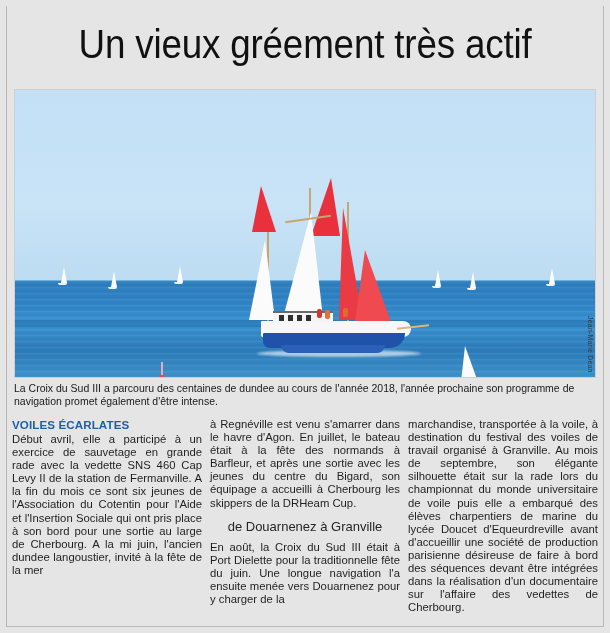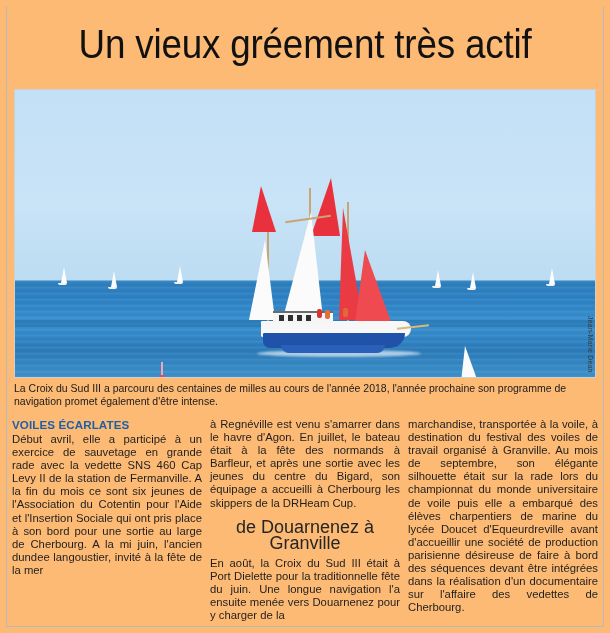--- a/index.html
+++ b/index.html
@@ -10,21 +10,21 @@
     background: #ffffff;
     font-family: "Liberation Sans", sans-serif;
     overflow: hidden;
   }
 
   
   #page {
     position: relative;
     width: 610px;
     height: 633px;
-    background: #fdba74;
+    background: #e5e5e5;
   }
   .frame-line {
     position: absolute;
     background: #b9b9b9;
   }
   .frame-left   { left: 6px;  top: 6px;  width: 1px;  height: 621px; }
   .frame-right  { left: 603px; top: 6px; width: 1px;  height: 621px; }
   .frame-bottom { left: 6px;  top: 626px; width: 598px; height: 1px; }
 
   
@@ -310,21 +310,21 @@
     font-weight: bold;
     color: #1d5fa8;
     font-size: 11.6px;
     line-height: 14px;
     letter-spacing: 0.1px;
     margin-bottom: 1px;
     text-align: left;
   }
   .subhead-center {
     text-align: center;
-    font-size: 18px;
+    font-size: 13px;
     line-height: 16px;
     color: #252525;
     font-weight: 400;
     margin: 9px 0 6px 0;
   }
   .para { margin: 0; text-align: justify; }
   .para.indent { text-indent: 5px; }
 </style>
 </head>
 <body>
@@ -394,21 +394,21 @@
       <div class="deck-window" style="left:59px;"></div>
       <div class="crew" style="left:70px; top:131px; background:#d8342f;"></div>
       <div class="crew" style="left:78px; top:132px; background:#e2703a;"></div>
       <div class="crew" style="left:96px; top:130px; background:#e06a36;"></div>
       <div id="bowsprit"></div>
     </div>
 
     <div id="photo-credit">Jean-Marie Dean</div>
   </div>
 
-  <div id="caption">La Croix du Sud III a parcouru des centaines de milles au cours de l'année 2018, l'année prochaine son programme de navigation promet également d'être intense.</div>
+  <div id="caption">La Croix du Sud III a parcouru des centaines de dundee au cours de l'année 2018, l'année prochaine son programme de navigation promet également d'être intense.</div>
 
   <div id="columns">
 
     <div class="col">
       <div class="subhead-blue">VOILES ÉCARLATES</div>
       <p class="para">Début avril, elle a participé à un exercice de sauvetage en grande rade avec la vedette SNS 460 Cap Levy II de la station de Fermanville. A la fin du mois ce sont six jeunes de l'Association du Cotentin pour l'Aide et l'Insertion Sociale qui ont pris place à son bord pour une sortie au large de Cherbourg. A la mi juin, l'ancien dundee langoustier, invité à la fête de la mer</p>
     </div>
 
     <div class="col">
       <p class="para">à Regnéville est venu s'amarrer dans le havre d'Agon. En juillet, le bateau était à la fête des normands à Barfleur, et après une sortie avec les jeunes du centre du Bigard, son équipage a accueilli à Cherbourg les skippers  de la DRHeam Cup.</p>

